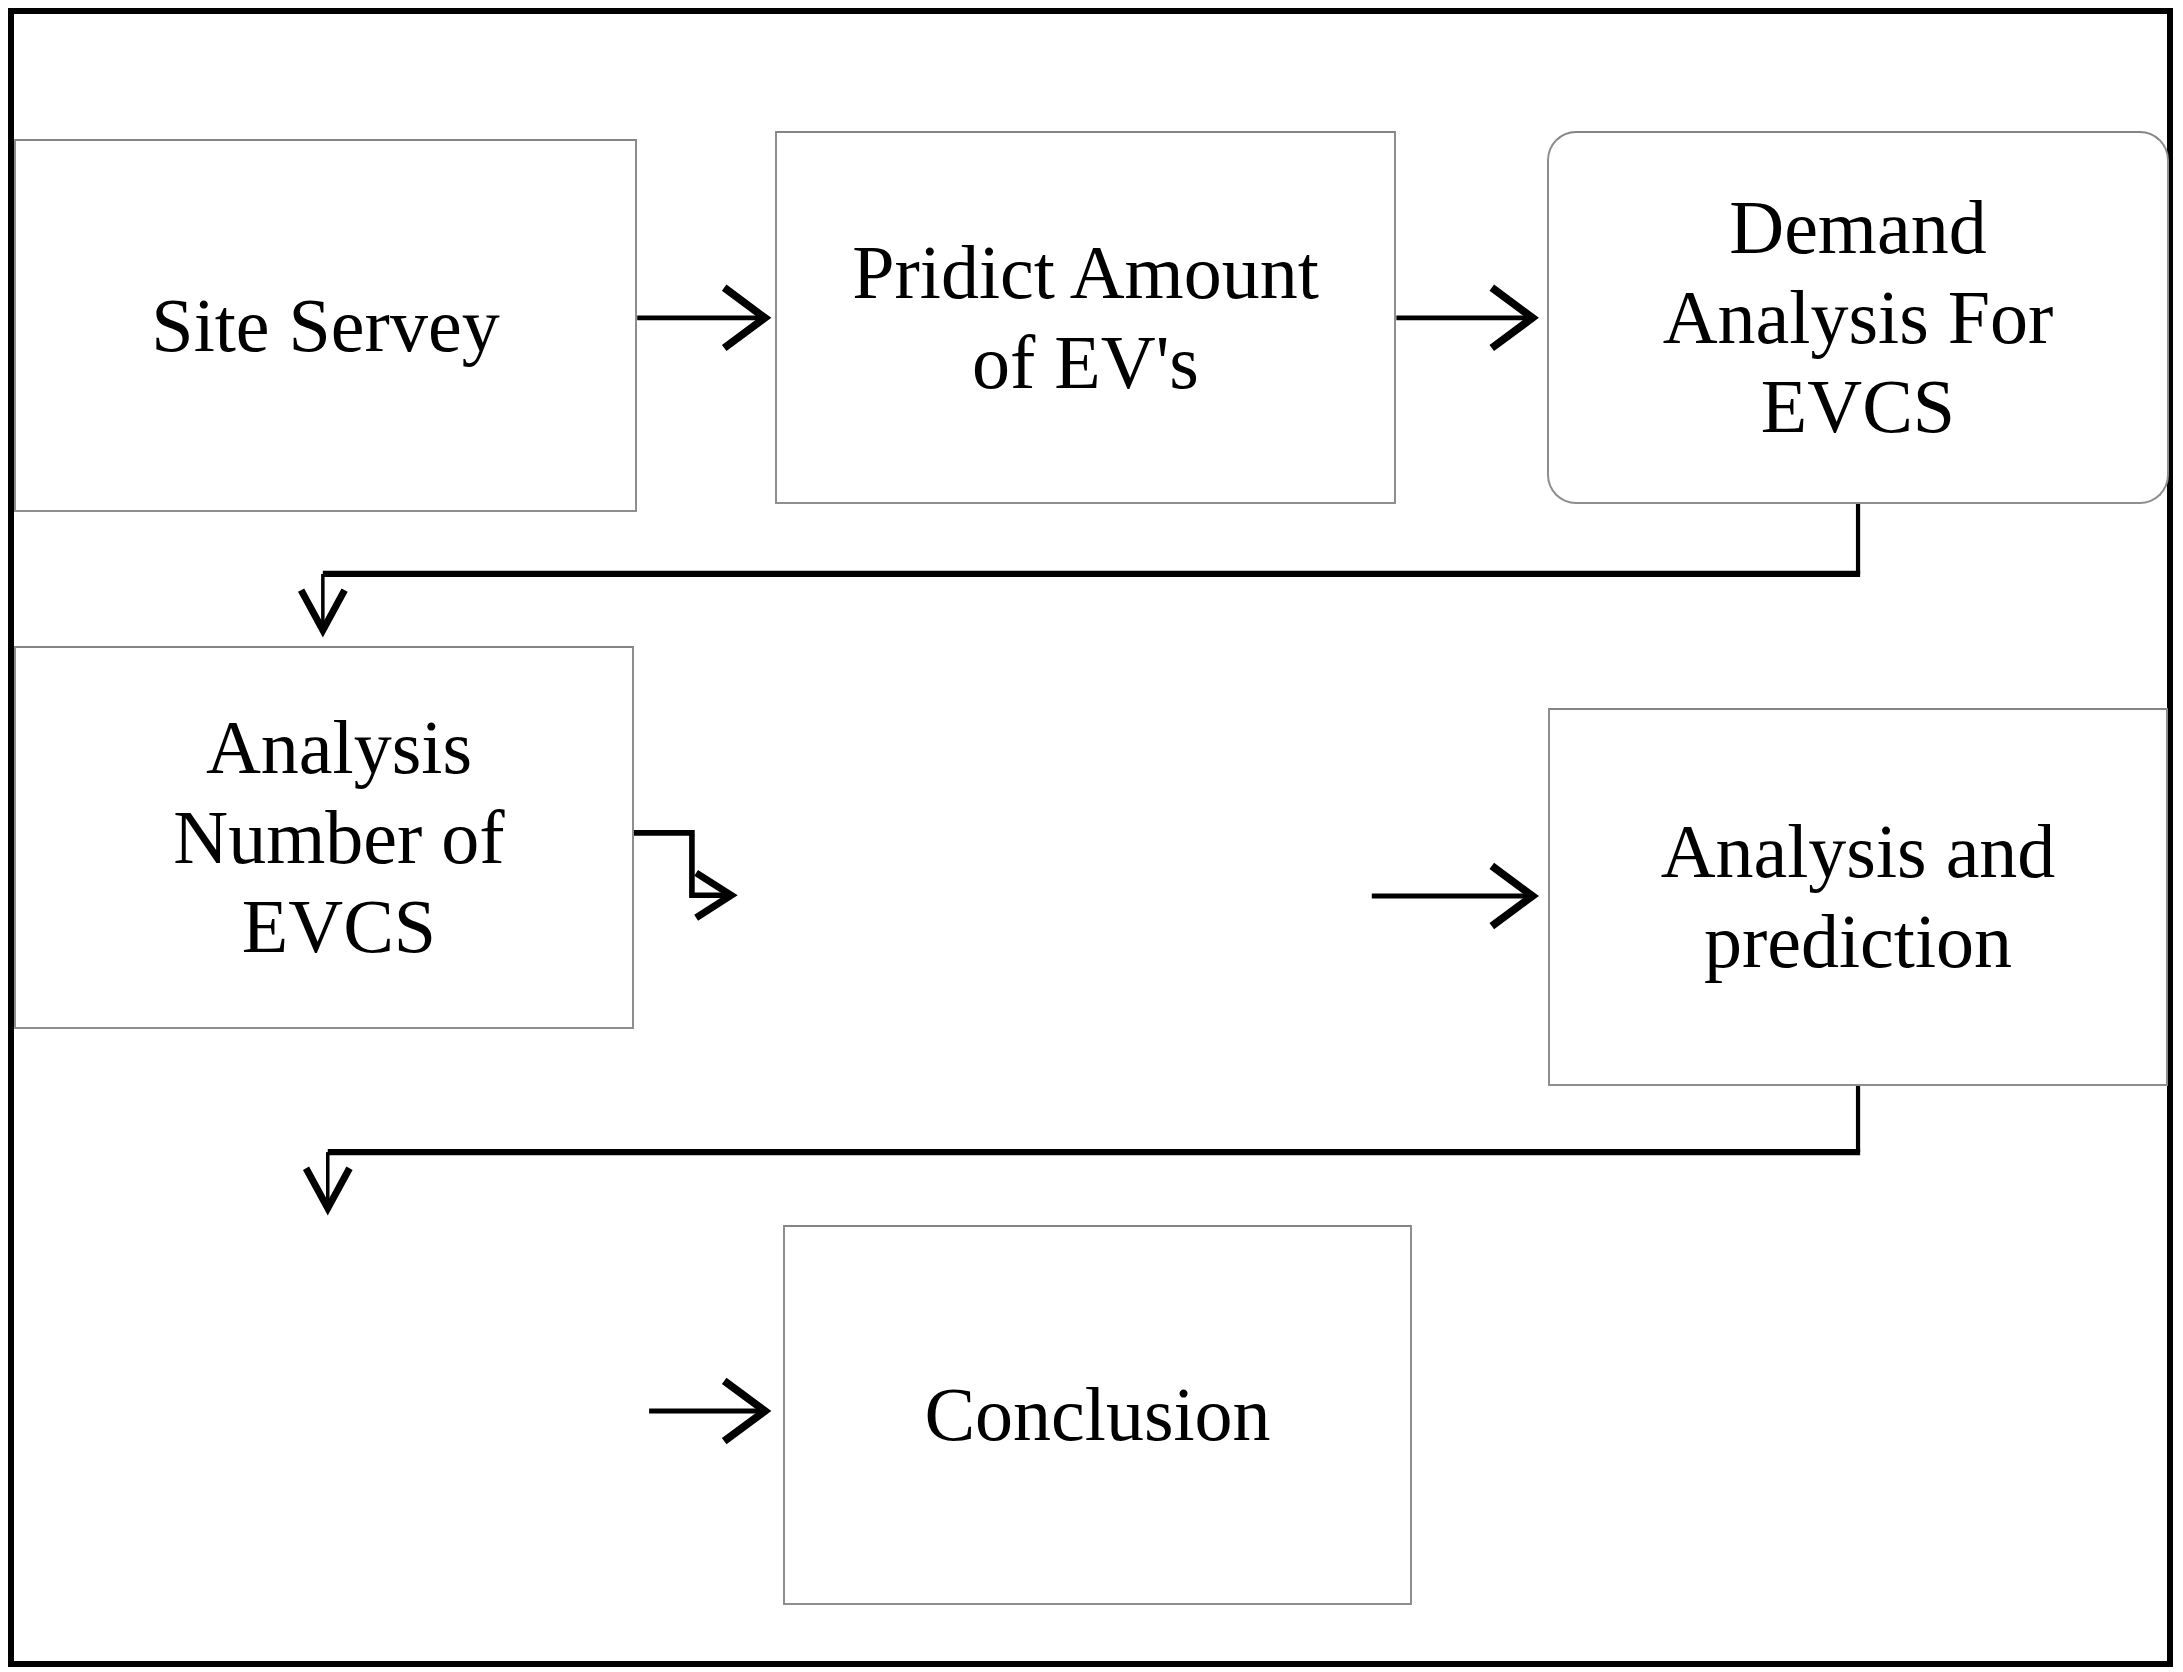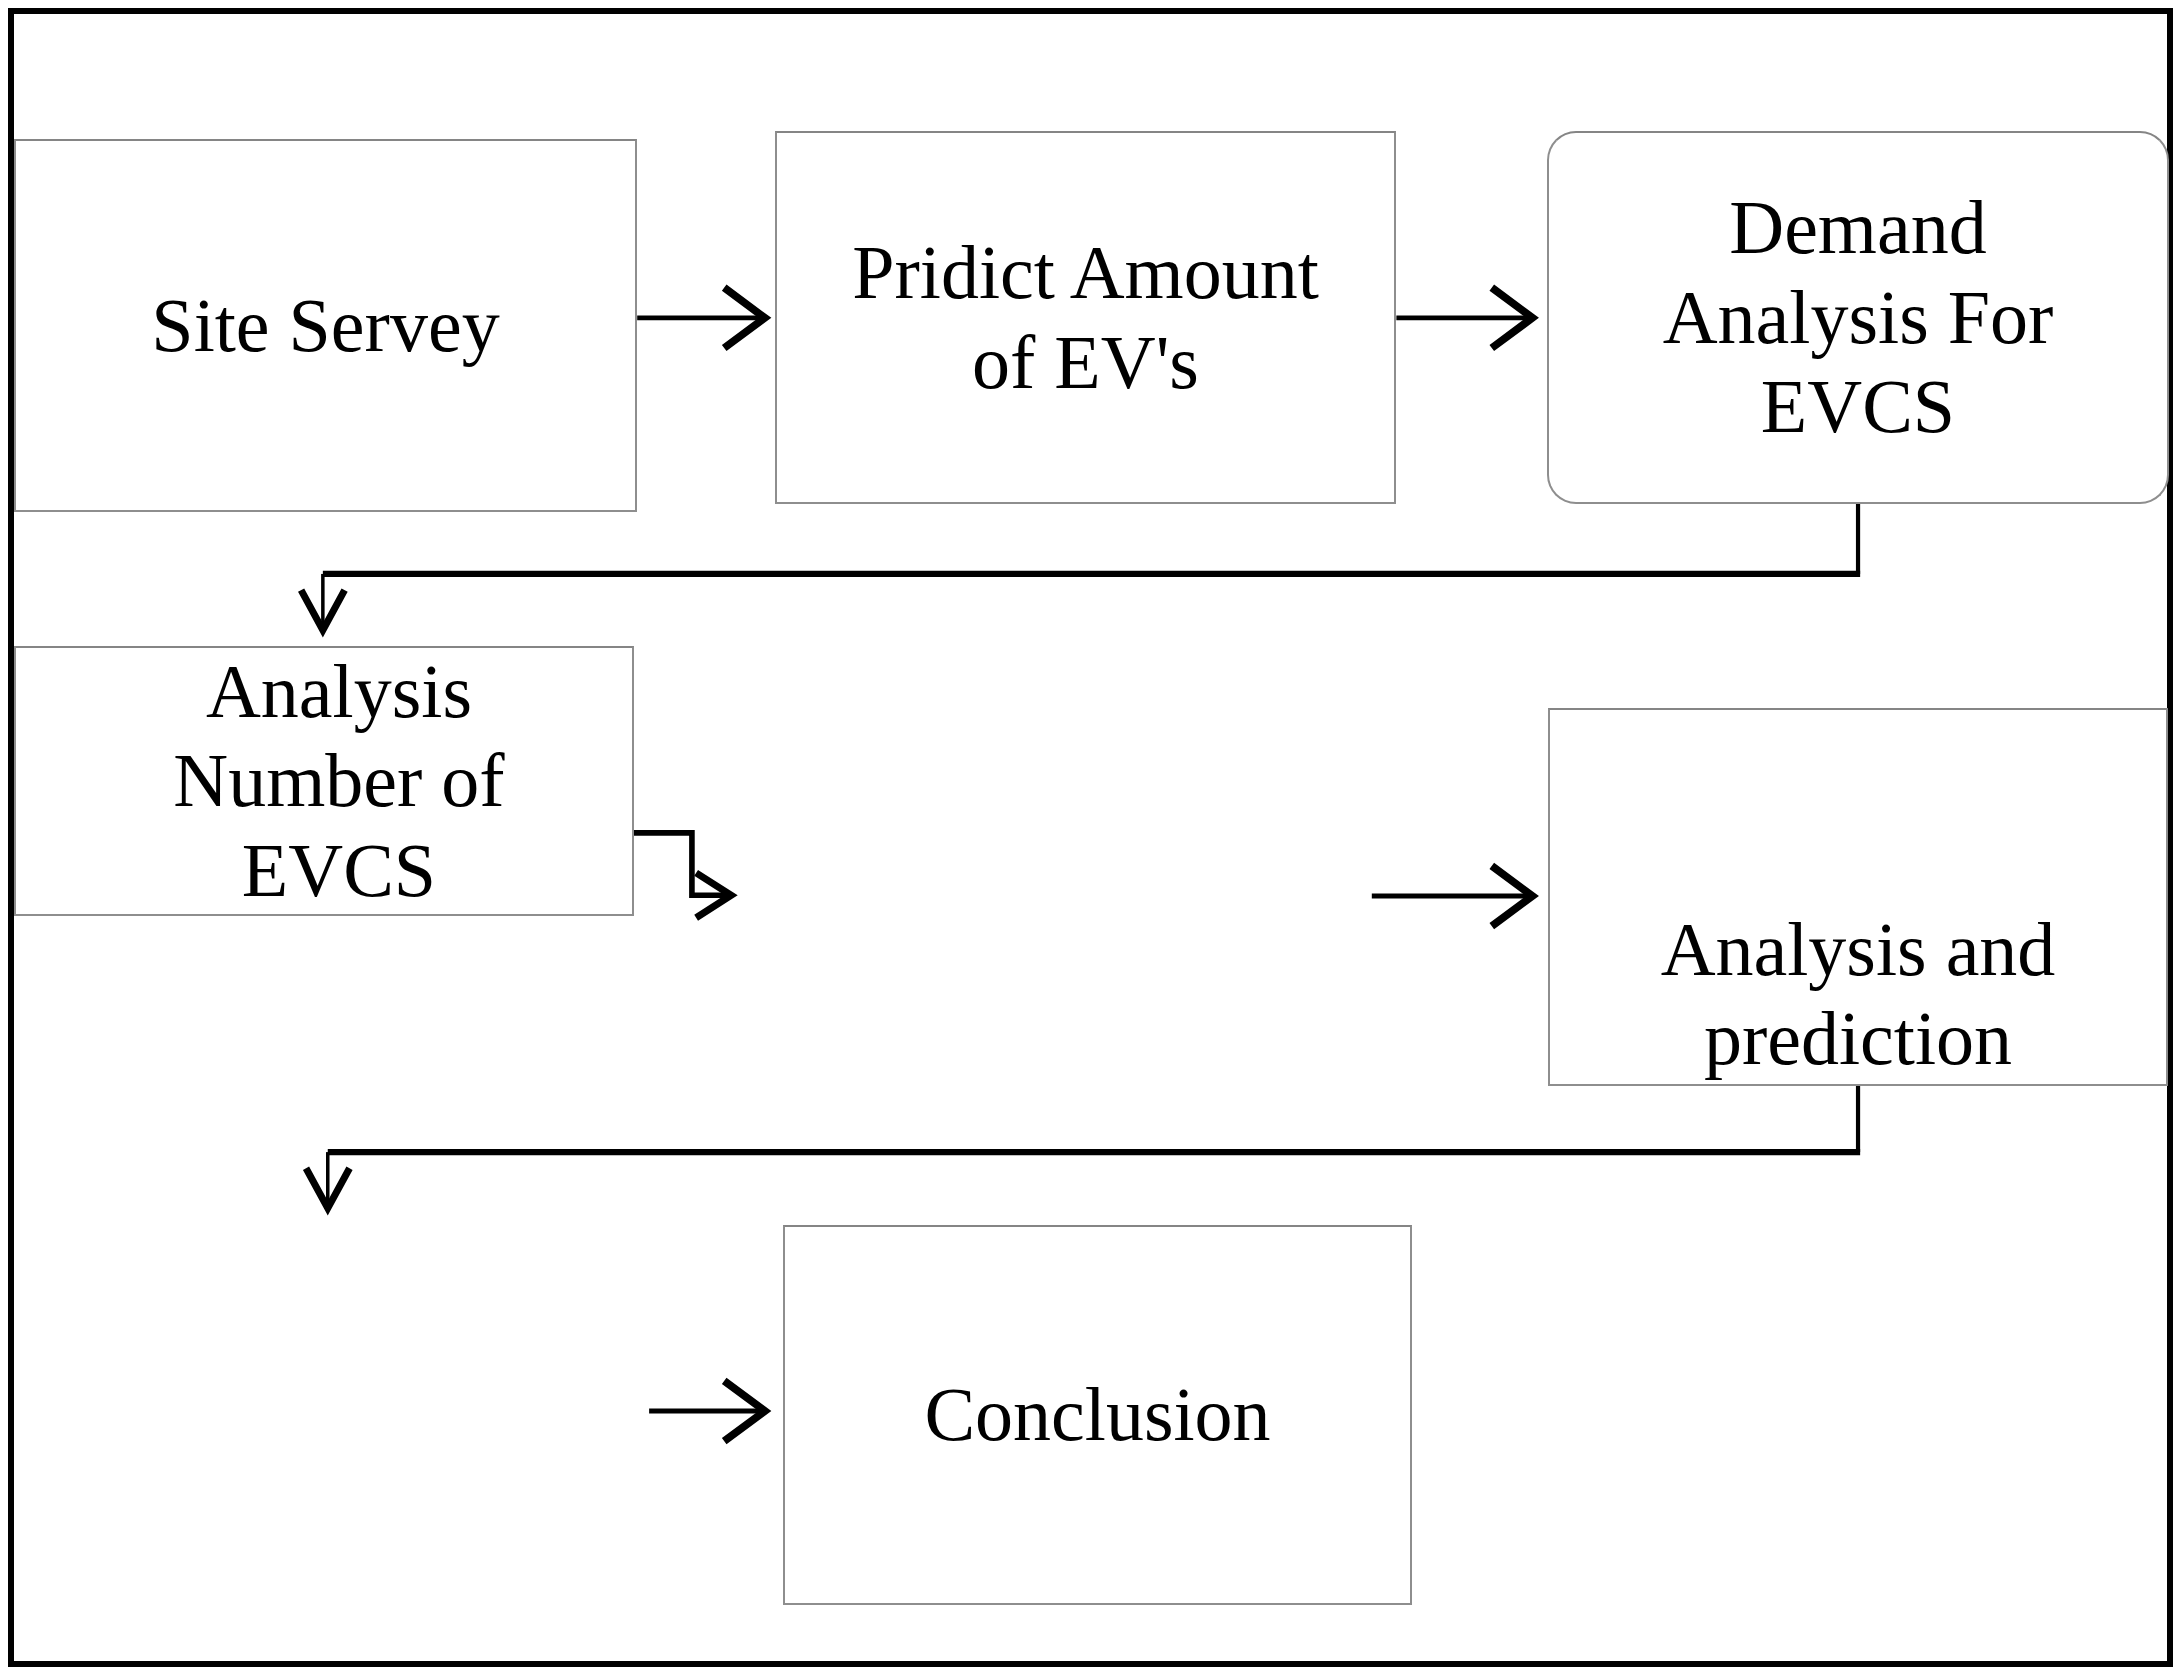--- a/index.html
+++ b/index.html
@@ -36,23 +36,23 @@
     justify-content: center;
     text-align: center;
     white-space: pre-line;
     font-size: 76px;
     line-height: 1.18;
     color: #000000;
   }
   .node-a { left: 14px;   top: 139px;  width: 623px; height: 373px; }
   .node-b { left: 775px; top: 131px;  width: 621px; height: 373px; }
   .node-c { left: 1547px; top: 131px;  width: 622px; height: 373px; border-radius: 29px; }
-  .node-d { left: 14px;   top: 646px;  width: 620px; height: 270px; padding-left: 30px; }
+  .node-d { left: 14px;   top: 646px;  width: 620px; height: 383px; padding-left: 30px; }
   .node-e { left: 751px; top: 710px; width: 635px; height: 375px; }
-  .node-f { left: 1548px; top: 708px; width: 620px; height: 378px; align-items: flex-end; }
+  .node-f { left: 1548px; top: 708px; width: 620px; height: 378px; }
   .node-g { left: 17.5px;   top: 1225px; width: 632px; height: 372px; }
   .node-h { left: 783px; top: 1225px; width: 629px; height: 380px; }
   .stroke { stroke: #000000; fill: none; }
 </style>
 </head>
 <body>
 
 <div class="canvas">
 
   <div class="frame"></div>

